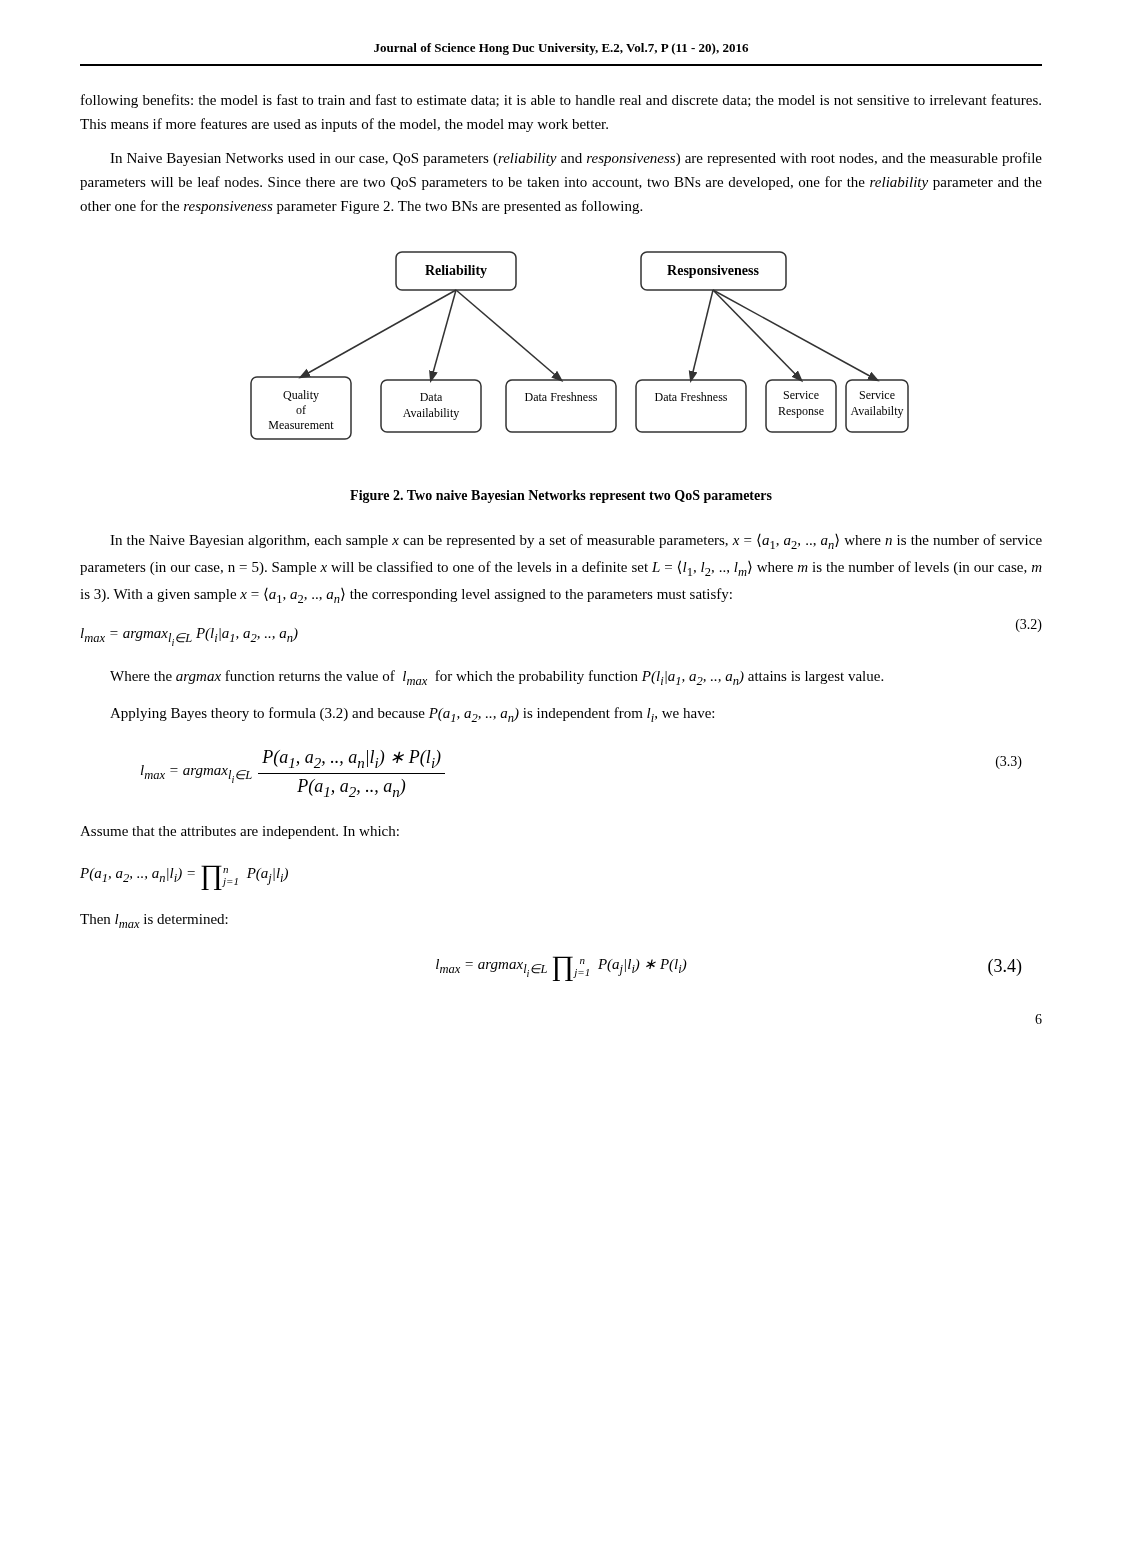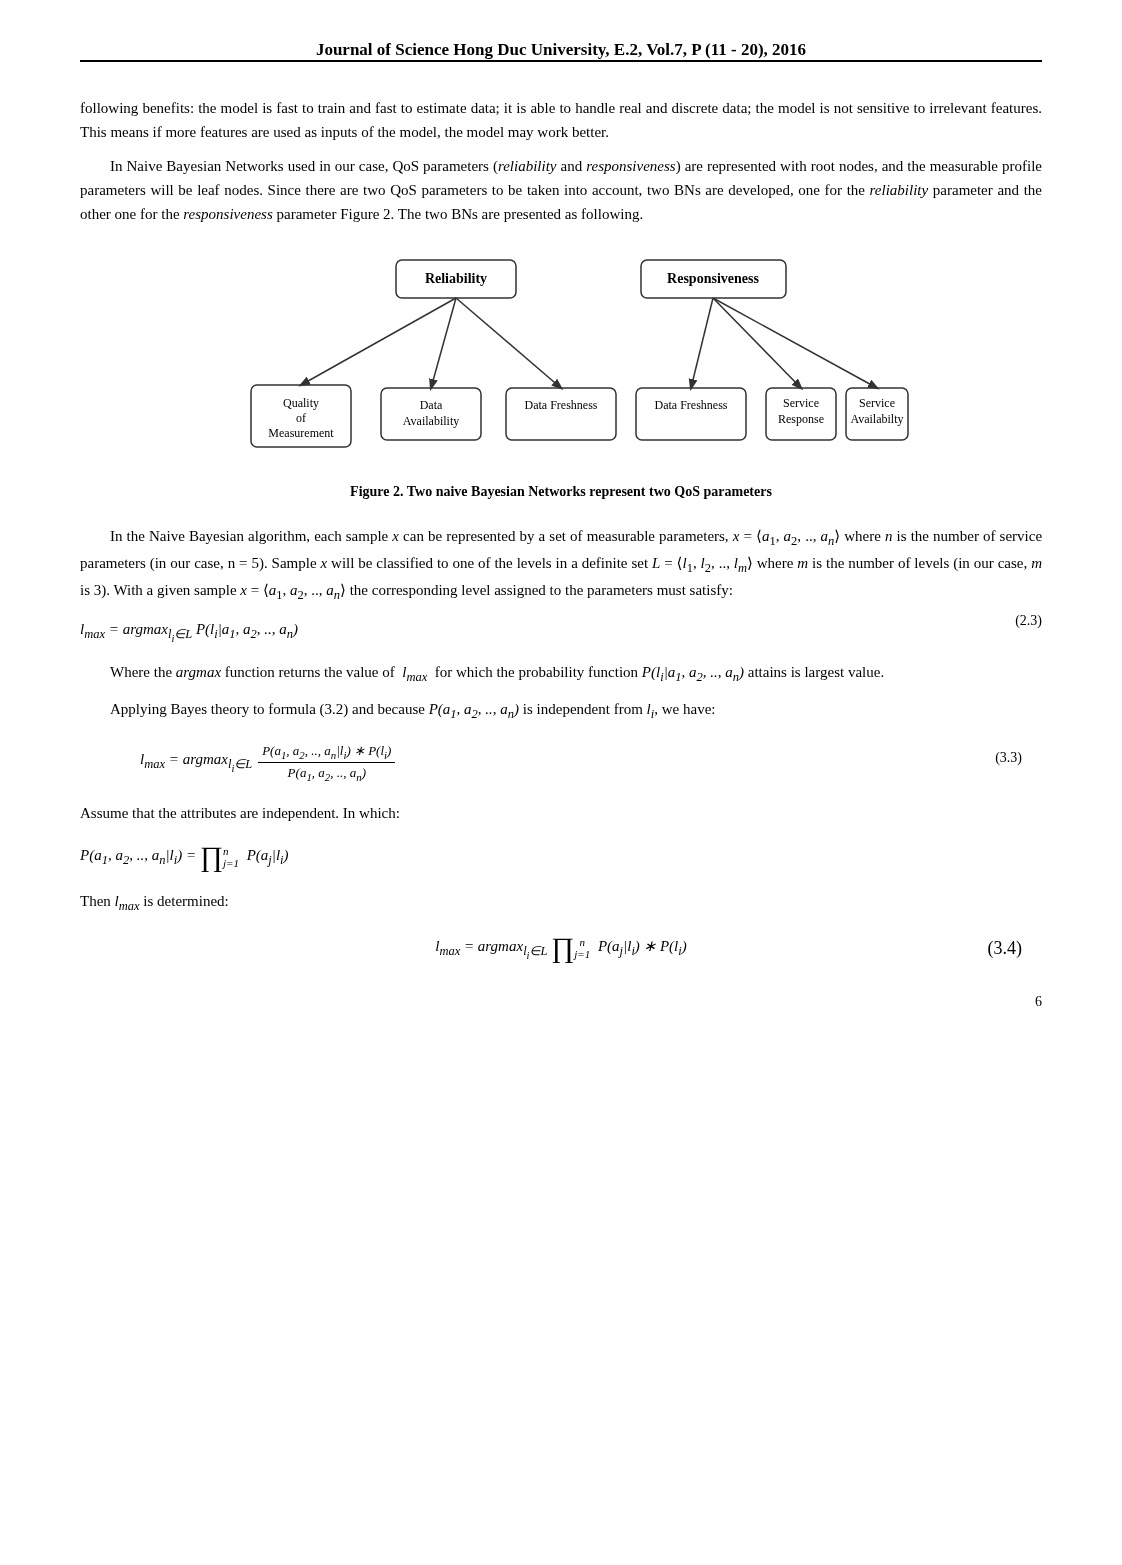--- a/index.html
+++ b/index.html
@@ -7,41 +7,42 @@
       background: #fff;
       font-family: "Times New Roman", Times, serif;
       font-size: 15px;
       color: #000;
       width: 1122px;
       min-height: 1565px;
       padding: 40px 80px 60px 80px;
     }
     .header {
       text-align: center;
-      font-size: 17px;
+      font-size: 13px;
       font-weight: bold;
       border-bottom: 2px solid #000;
-      margin-bottom: 34px;
+      padding-bottom: 8px;
+      margin-bottom: 22px;
     }
     .body-text {
       line-height: 1.6;
       text-align: justify;
       margin-bottom: 10px;
     }
     .body-text .italic { font-style: italic; }
     .indent { text-indent: 2em; }
     .figure-container {
       margin: 24px auto;
       text-align: center;
     }
     .figure-caption {
       font-size: 14px;
       font-weight: bold;
       text-align: center;
-      margin-top: 10px;
+      margin-top: 22px;
       margin-bottom: 10px;
     }
     .math-block {
       text-align: left;
       margin: 14px 0;
       font-size: 15px;
       position: relative;
     }
     .eq-number {
       position: absolute;
@@ -128,38 +129,38 @@
 </div>
 
 <p class="body-text indent">
   In the Naive Bayesian algorithm, each sample <span class="math-inline">x</span> can be represented by a set of measurable parameters, <span class="math-inline">x</span> = ⟨<span class="math-inline">a</span><sub>1</sub>, <span class="math-inline">a</span><sub>2</sub>, .., <span class="math-inline">a<sub>n</sub></span>⟩ where <span class="math-inline">n</span> is the number of service parameters (in our case, n = 5). Sample <span class="math-inline">x</span> will be classified to one of the levels in a definite set <span class="math-inline">L</span> = ⟨<span class="math-inline">l</span><sub>1</sub>, <span class="math-inline">l</span><sub>2</sub>, .., <span class="math-inline">l<sub>m</sub></span>⟩ where <span class="math-inline">m</span> is the number of levels (in our case, <span class="math-inline">m</span> is 3). With a given sample <span class="math-inline">x</span> = ⟨<span class="math-inline">a</span><sub>1</sub>, <span class="math-inline">a</span><sub>2</sub>, .., <span class="math-inline">a<sub>n</sub></span>⟩ the corresponding level assigned to the parameters must satisfy:
 </p>
 
 <div class="math-block" style="position:relative; margin: 16px 0;">
   <span class="math-inline">
     <i>l</i><sub>max</sub> = <i>argmax</i><sub><i>l<sub>i</sub></i>∈<i>L</i></sub> <i>P</i>(<i>l<sub>i</sub></i>|<i>a</i><sub>1</sub>, <i>a</i><sub>2</sub>, .., <i>a<sub>n</sub></i>)
   </span>
-  <span class="eq-number" style="position:absolute; right:0; top:0;">(2.3)</span>
+  <span class="eq-number" style="position:absolute; right:0; top:0;">(3.2)</span>
 </div>
 
 <p class="body-text indent">
   <span>Where the </span><span class="italic">argmax</span> function returns the value of &nbsp;<span class="math-inline"><i>l</i><sub>max</sub></span>&nbsp; for which the probability function <span class="math-inline"><i>P</i>(<i>l<sub>i</sub></i>|<i>a</i><sub>1</sub>, <i>a</i><sub>2</sub>, .., <i>a<sub>n</sub></i>)</span> attains is largest value.
 </p>
 
 <p class="body-text indent">
   Applying Bayes theory to formula (3.2) and because <span class="math-inline"><i>P</i>(<i>a</i><sub>1</sub>, <i>a</i><sub>2</sub>, .., <i>a<sub>n</sub></i>)</span> is independent from <span class="math-inline"><i>l<sub>i</sub></i></span>, we have:
 </p>
 
 <div style="position:relative; margin: 18px 0 18px 60px;">
   <table style="border-collapse:collapse; font-style:italic; font-size:15px;">
     <tbody>
         <tr>
       <td style="vertical-align:middle; padding-right:6px;"><i>l</i><sub>max</sub> = <i>argmax</i><sub><i>l<sub>i</sub></i>∈<i>L</i></sub></td>
       <td style="vertical-align:middle;">
-        <span style="display:inline-flex; flex-direction:column; align-items:center; font-size:13px;">
+        <span style="display:inline-flex; flex-direction:column; align-items:center; font-size:18px;">
           <span style="border-bottom:1px solid #000; padding:0 4px 2px 4px;"><i>P</i>(<i>a</i><sub>1</sub>, <i>a</i><sub>2</sub>, .., <i>a<sub>n</sub></i>|<i>l<sub>i</sub></i>) ∗ <i>P</i>(<i>l<sub>i</sub></i>)</span>
           <span style="padding:2px 4px 0 4px;"><i>P</i>(<i>a</i><sub>1</sub>, <i>a</i><sub>2</sub>, .., <i>a<sub>n</sub></i>)</span>
         </span>
       </td>
     </tr>
   </tbody>
     </table>
   <span style="position:absolute; right:20px; top:8px; font-style:normal; font-size:14px;">(3.3)</span>
 </div>
 

